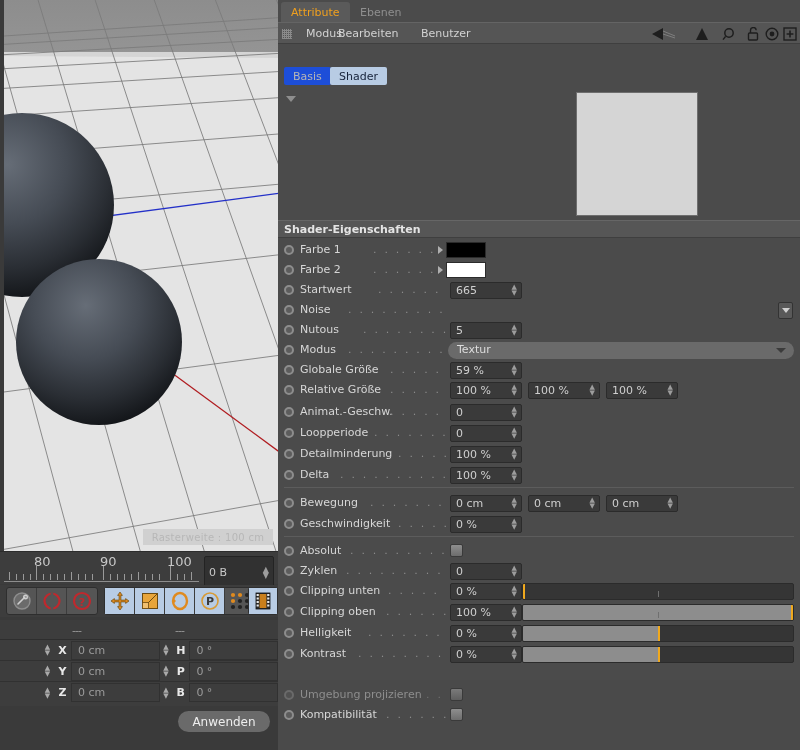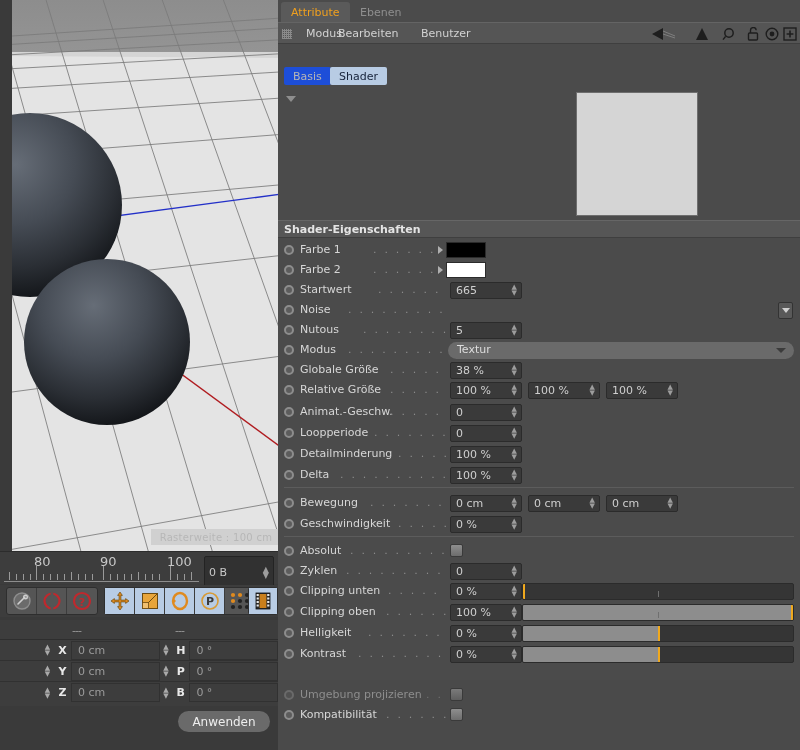--- a/index.html
+++ b/index.html
@@ -10,21 +10,21 @@
     font-size: 11px;
     overflow: hidden;
   }
   #app { position: relative; width: 800px; height: 750px; }
 
   
   #left { position: absolute; left: 0; top: 0; width: 278px; height: 750px; background: #3a3a3a; }
 
   
   #viewport {
-    position: absolute; left: 12px; top: 0; width: 278px; height: 551px;
+    position: absolute; left: 4px; top: 0; width: 278px; height: 551px;
     overflow: hidden;
     background: linear-gradient(to bottom, #8e8e8e 0%, #8b8b8b 13%, #909090 14%, #d8d8d8 16%, #e3e3e3 40%, #e6e6e6 100%);
   }
   #vp-floor { position: absolute; inset: 0; }
   #vp-hud {
     position: absolute; left: 139px; top: 529px; width: 130px; height: 16px;
     background: #d0d0d0; color: #b7b7b7; font-size: 10px;
     display: flex; align-items: center; justify-content: center;
     letter-spacing: .3px;
   }
@@ -504,21 +504,21 @@
         <span class="v">Textur</span>
         <i class="car"></i>
       </div>
     </div>
 
     <div class="prow" style="top:360px">
       <div class="bullet"></div>
       <div class="plabel">Globale Größe</div>
       <div class="dots" style="left:112px;width:56px">. . . . . . . .</div>
       <div class="spinfield" style="left:172px;width:72px">
-        <span class="v">38 %</span>
+        <span class="v">59 %</span>
         <span class="ar">▲<br>▼</span>
       </div>
     </div>
 
     <div class="prow" style="top:380px">
       <div class="bullet"></div>
       <div class="plabel">Relative Größe</div>
       <div class="dots" style="left:112px;width:56px">. . . . . . . .</div>
       <div class="spinfield" style="left:172px;width:72px">
         <span class="v">100 %</span>

